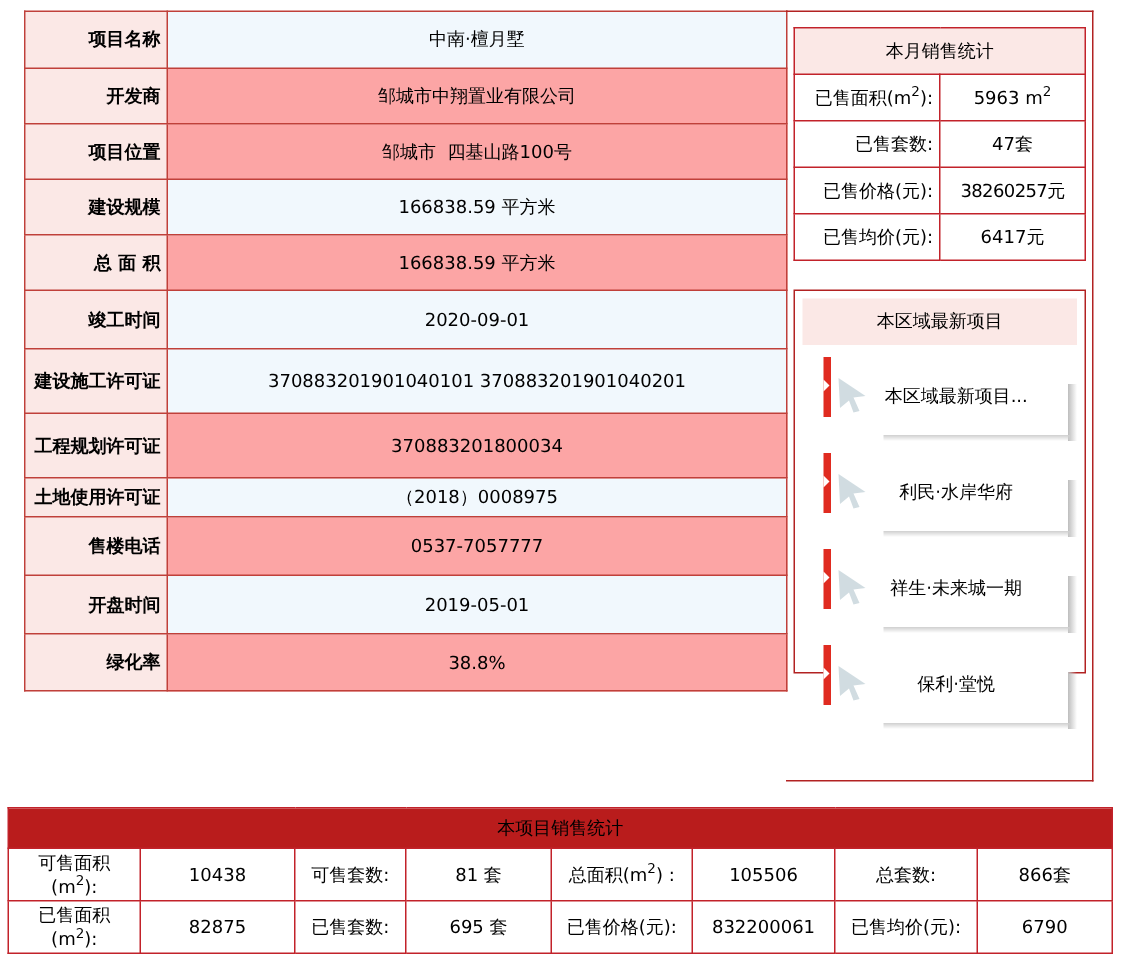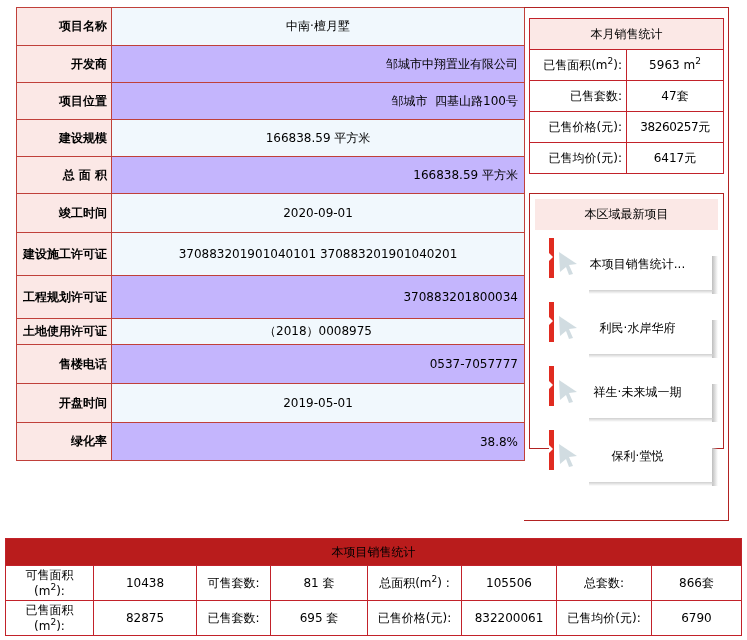--- a/index.html
+++ b/index.html
@@ -7,21 +7,21 @@
     body { position: relative; font-family: "DejaVu Sans", "Liberation Sans", sans-serif; font-size: 12px; color: #000; }
 
     .frame { position: absolute; border: 1px solid #b22222; }
 
     
     #main-table { position: absolute; left: 16px; top: 7px; width: 509px; border-collapse: collapse; table-layout: fixed; }
     #main-table td { border: 1px solid #c0403a; font-size: 12px; }
     #main-table td.lbl { width: 95px; background: #fbe8e6; font-weight: bold; text-align: right; padding: 2px 4px 2px 6px; line-height: 21px; letter-spacing: 0px; }
     #main-table td.val { text-align: center; padding: 0 6px; }
     #main-table tr.blue td.val { background: #f1f8fd; }
-    #main-table tr.white td.val { background: #c4b5fd; text-align: right; }
+    #main-table tr.white td.val { background: #fca5a5; }
 
     
     #right-frame { left: 524px; top: 7px; width: 205px; height: 514px; border-left: none; }
 
     
     #month-box { position: absolute; left: 529px; top: 18px; width: 195px; border-collapse: collapse; table-layout: fixed; }
     #month-box td { border: 1px solid #c2222a; height: 31px; font-size: 12px; }
     #month-box td.head { background: #fbe8e6; text-align: center; height: 31px; }
     #month-box td.k { text-align: right; padding-right: 4px; width: 116px; }
     #month-box td.v { text-align: center; width: 79px; white-space: nowrap; }
@@ -133,21 +133,21 @@
 <div id="region-box" class="frame">
   <div id="region-head">本区域最新项目</div>
 
   <div class="proj-card" style="top:44px">
     <div class="shadow"></div>
     <div class="shadow-b"></div>
     <div class="bar"></div>
     <svg class="cursor" viewBox="0 0 24 26">
         <path d="M2 2 L20 14 L12 15 L16 24 L12 25 L9 17 L3 22 Z" fill="#c9d6dc" opacity="0.85"></path>
       </svg>
-    <div class="name">本项目销售统计...</div>
+    <div class="name">本区域最新项目...</div>
   </div>
 
   <div class="proj-card" style="top:108px">
     <div class="shadow"></div>
     <div class="shadow-b"></div>
     <div class="bar"></div>
     <svg class="cursor" viewBox="0 0 24 26">
         <path d="M2 2 L20 14 L12 15 L16 24 L12 25 L9 17 L3 22 Z" fill="#c9d6dc" opacity="0.85"></path>
       </svg>
     <div class="name">利民·水岸华府</div>

